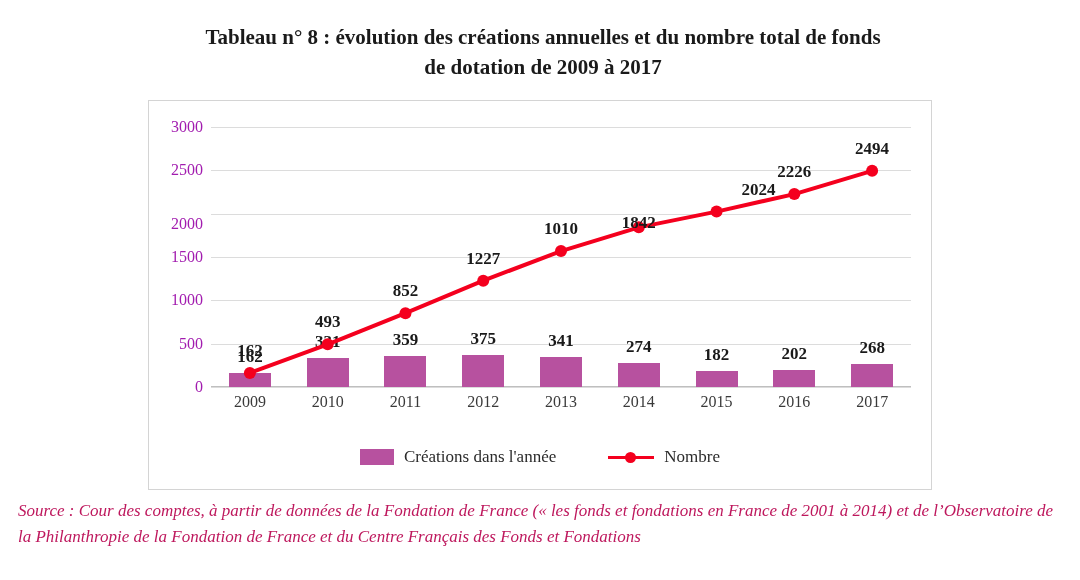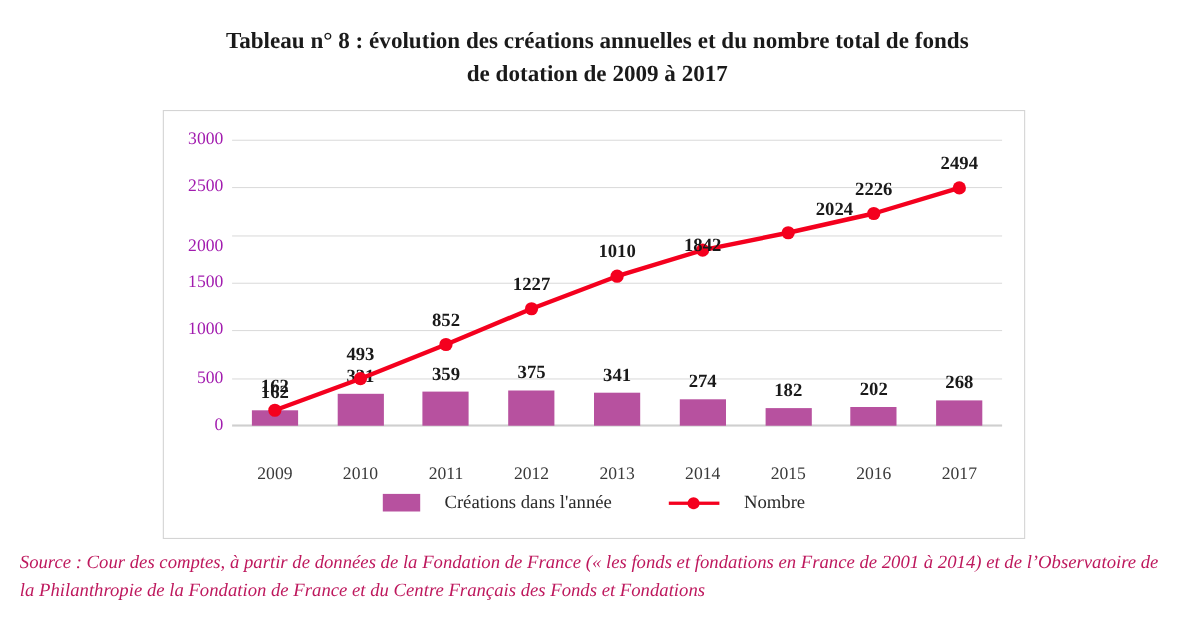--- a/index.html
+++ b/index.html
@@ -77,21 +77,20 @@
     left: 62px;
     top: 292px;
     width: 700px;
     display: flex;
   }
   .xlabel {
     flex: 1 1 0;
     text-align: center;
     font-size: 16px;
     color: #3a3a3a;
-    margin-top: 29px;
   }
 
   .bars {
     position: absolute;
     left: 0; top: 0; right: 0; bottom: 0;
     display: flex;
     align-items: flex-end;
   }
   .barcell {
     flex: 1 1 0;
@@ -143,21 +142,21 @@
     bottom: 22px;
     width: 100%;
     display: flex;
     justify-content: center;
     align-items: center;
     gap: 52px;
   }
   .legend-item {
     display: flex;
     align-items: center;
-    gap: 22px;
+    gap: 10px;
     font-size: 17px;
     color: #2b2b2b;
   }
   .swatch-bar {
     width: 34px;
     height: 16px;
     background: #b7519f;
   }
   .swatch-line {
     width: 46px;

